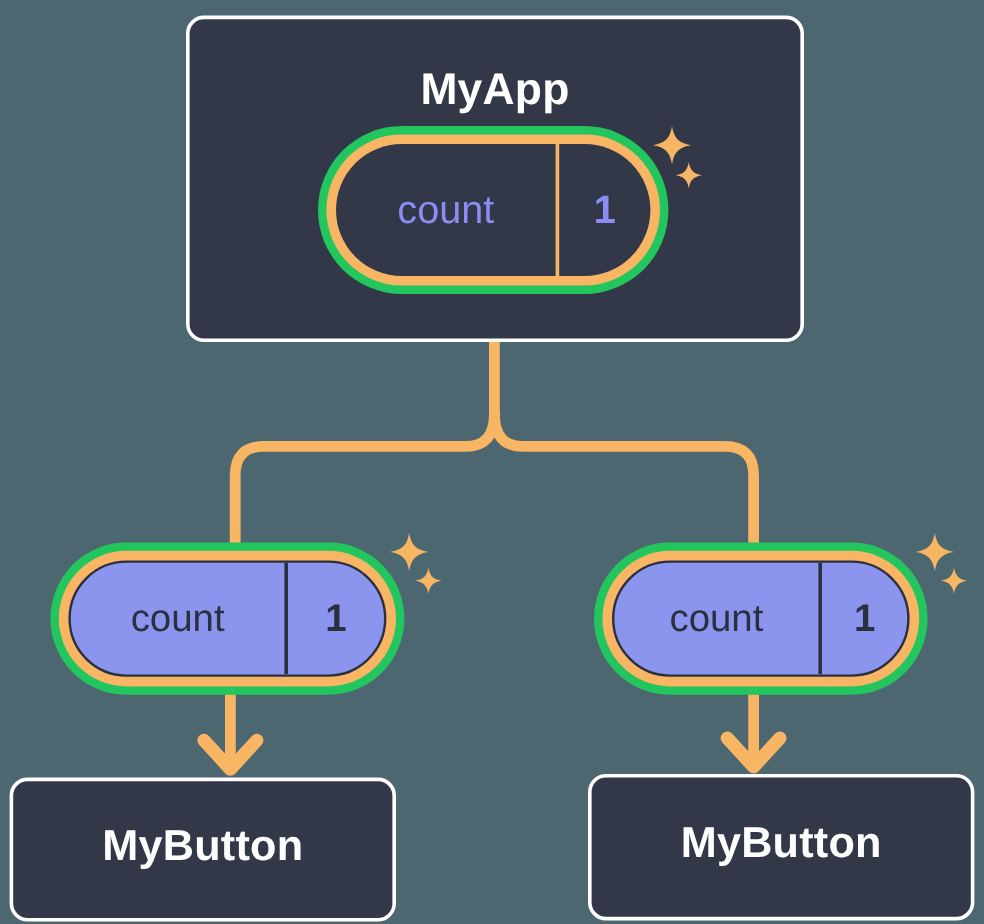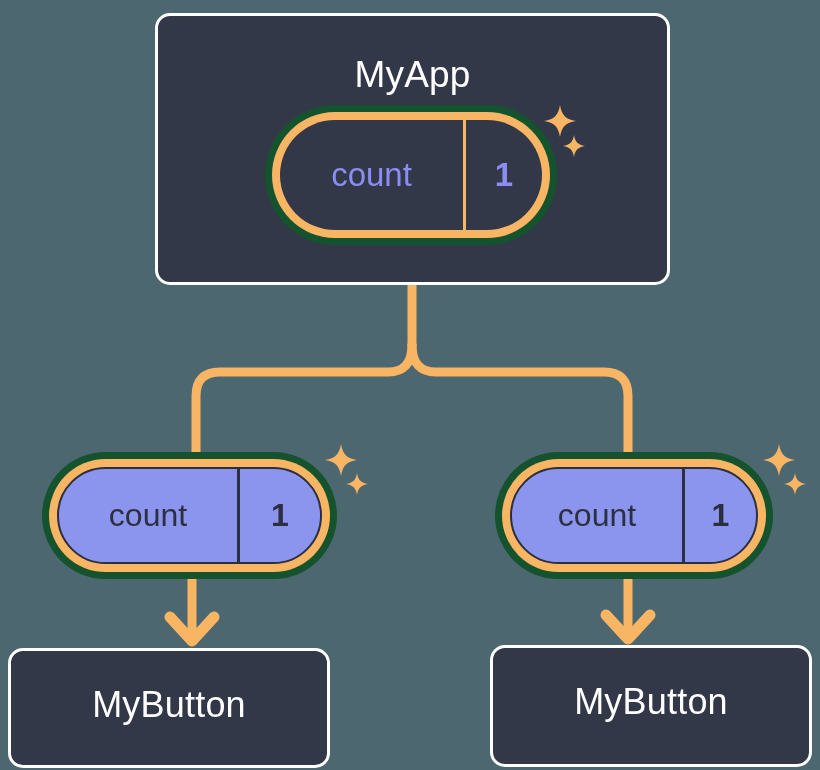--- a/index.html
+++ b/index.html
@@ -35,21 +35,21 @@
     border: 3px solid #ffffff;
     border-radius: 15px;
     color: #ffffff;
   }
   .card-title {
     position: absolute;
     left: 0;
     right: 0;
     text-align: center;
     color: #ffffff;
-    font-weight: 400;
+    font-weight: 700;
     letter-spacing: 0.2px;
     white-space: nowrap;
   }
 
   #card-myapp {
     left: 155px;
     top: 13px;
     width: 515px;
     height: 272px;
   }
@@ -74,21 +74,21 @@
   #card-mybutton-right .card-title {
     top: 33px;
     font-size: 36px;
   }
 
   
   .pill {
     position: absolute;
     box-sizing: border-box;
     border-radius: 999px;
-    background: #14532d;              
+    background: #22c55e;              
     padding: 7px;
     filter: none;
   }
   .pill-inner {
     box-sizing: border-box;
     width: 100%;
     height: 100%;
     border-radius: 999px;
     background: #f8b563;              
     padding: 8px;

